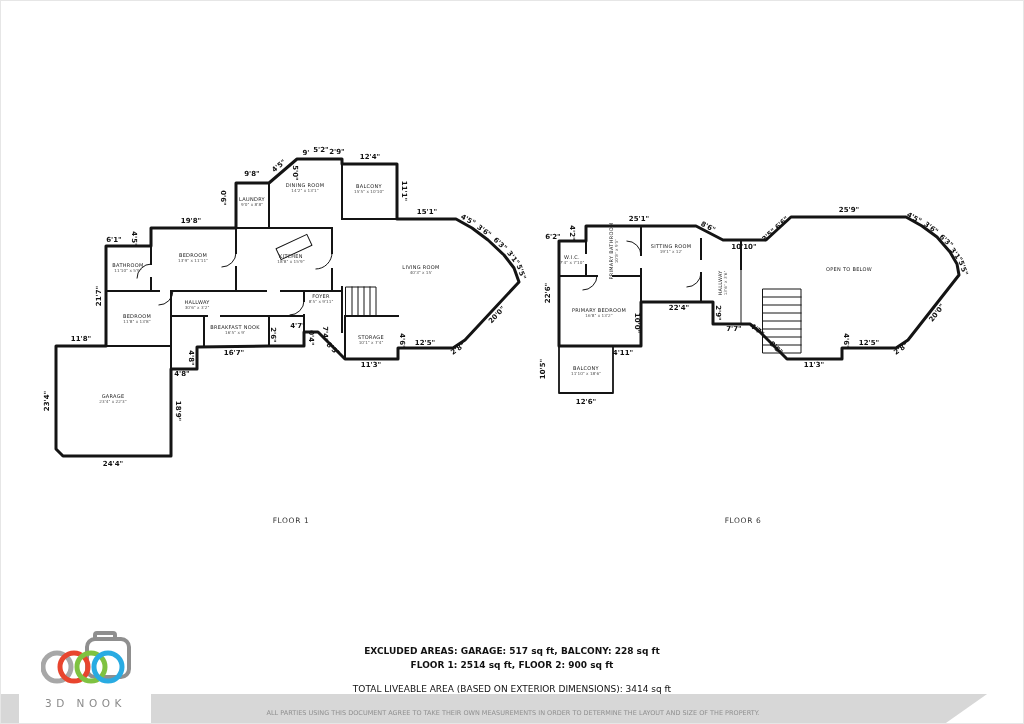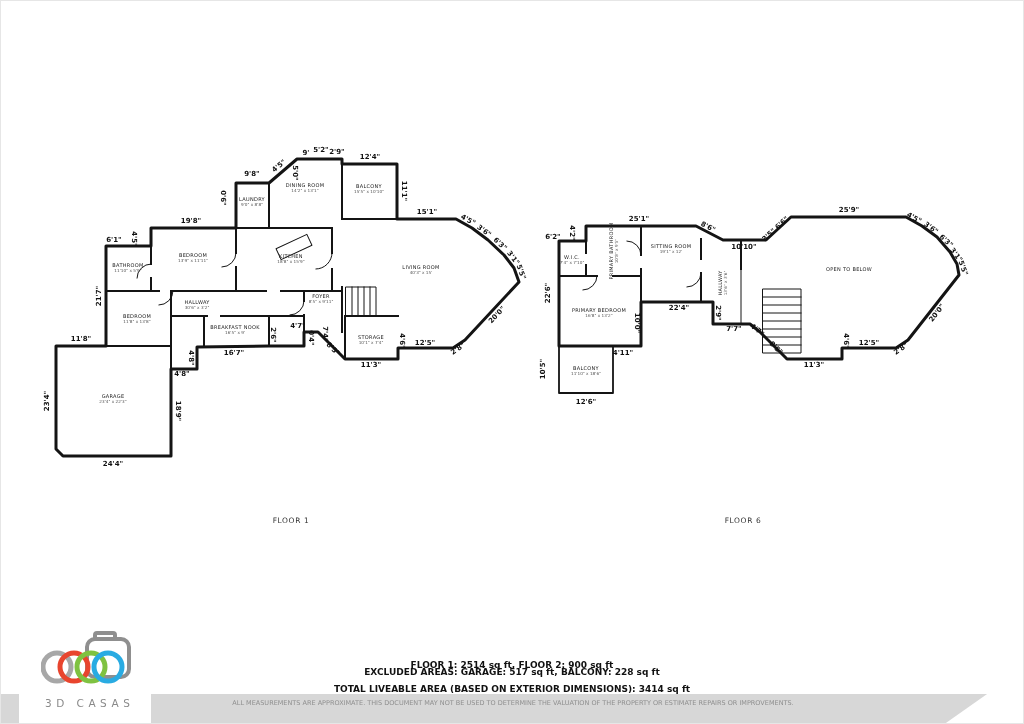--- a/index.html
+++ b/index.html
@@ -10,22 +10,22 @@
   .dim-label{position:absolute;font-weight:700;font-size:7px;color:#111;white-space:nowrap;
              transform-origin:center center;}
   .room-label{position:absolute;text-align:center;white-space:nowrap;transform-origin:center center;}
   .room-name{font-size:5px;letter-spacing:.3px;color:#222;line-height:6px;}
   .room-dims{font-size:4.2px;color:#555;line-height:5px;}
   .floor-caption{position:absolute;font-size:7.5px;color:#333;letter-spacing:.6px;
                  transform:translate(-50%,-50%);white-space:nowrap;}
   .footer-text{position:absolute;left:0;right:0;text-align:center;color:#111;white-space:nowrap;}
   .addr-title{top:638px;font-size:15px;font-weight:700;}
   .meta-1{top:659px;font-size:9px;font-weight:700;}
-  .meta-2{top:666px;font-size:9px;font-weight:700;}
-  .meta-3{top:683px;font-size:9px;font-weight:700;}
+  .meta-2{top:645px;font-size:9px;font-weight:700;}
+  .meta-3{top:683px;font-size:9px;font-weight:400;}
   .band{position:absolute;left:0;top:693px;width:1024px;height:31px;background:#d7d7d7;
         clip-path:polygon(0 0,96.3% 0,92% 100%,0 100%);}
   .band .d1,.band .d2{position:absolute;left:0;right:0;text-align:center;color:#8f8f8f;
         font-size:6.5px;white-space:nowrap;}
   .band .d1{top:5px;} .band .d2{top:15px;}
   .logo-box{position:absolute;left:18px;top:615px;width:132px;height:108px;background:#fff;}
   .logo-svg{position:absolute;left:22px;top:15px;}
   .brand-text{position:absolute;left:26px;top:81px;font-size:10.5px;letter-spacing:4.5px;
               color:#8a8a8a;font-weight:500;white-space:nowrap;}
 </style>
@@ -245,34 +245,34 @@
       <div class="dim-label" style="left: 542px; top: 368px; transform: translate(-50%, -50%) rotate(-90deg);">10'5"</div>
       <div class="dim-label" style="left: 622px; top: 352px; transform: translate(-50%, -50%) rotate(0deg);">4'11"</div>
       <div class="dim-label" style="left: 585px; top: 401px; transform: translate(-50%, -50%) rotate(0deg);">12'6"</div>
     </div>
 
   <div class="footer-text meta-1">FLOOR 1: 2514 sq ft, FLOOR 2: 900 sq ft</div>
   <div class="footer-text meta-2">EXCLUDED AREAS: GARAGE: 517 sq ft, BALCONY: 228 sq ft</div>
   <div class="footer-text meta-3">TOTAL LIVEABLE AREA (BASED ON EXTERIOR DIMENSIONS): 3414 sq ft</div>
 
   <div class="band">
-    <div class="d1">ALL MEASUREMENTS ARE APPROXIMATE. THIS DOCUMENT MAY NOT BE USED TO DETERMINE THE VALUATION OF THE PROPERTY OR ESTIMATE REPAIRS OR IMPROVEMENTS.</div>
+    <div class="d2">ALL PARTIES USING THIS DOCUMENT AGREE TO TAKE THEIR OWN MEASUREMENTS IN ORDER TO DETERMINE THE LAYOUT AND SIZE OF THE PROPERTY.</div>
   </div>
 
   <div class="logo-box">
     <svg class="logo-svg" width="100" height="60" viewBox="0 0 100 60">
       <g fill="none" stroke-linejoin="round">
         <g stroke-width="4" stroke="#8f8f8f">
           <rect x="46" y="8" width="42" height="38" rx="8"></rect>
           <path d="M54,8 L54,4 Q54,2 56,2 L72,2 Q74,2 74,4 L74,8"></path>
         </g>
         <g stroke-width="5">
           <circle cx="16" cy="36" r="14" stroke="#a7a7a7"></circle>
           <circle cx="33" cy="36" r="14" stroke="#e8452e"></circle>
           <circle cx="50" cy="36" r="14" stroke="#7fc241"></circle>
           <circle cx="67" cy="36" r="14" stroke="#29abe2"></circle>
         </g>
       </g>
     </svg>
-    <div class="brand-text">3D CASAS</div>
+    <div class="brand-text">3D NOOK</div>
   </div>
 
 </div>
 
 </body></html>

